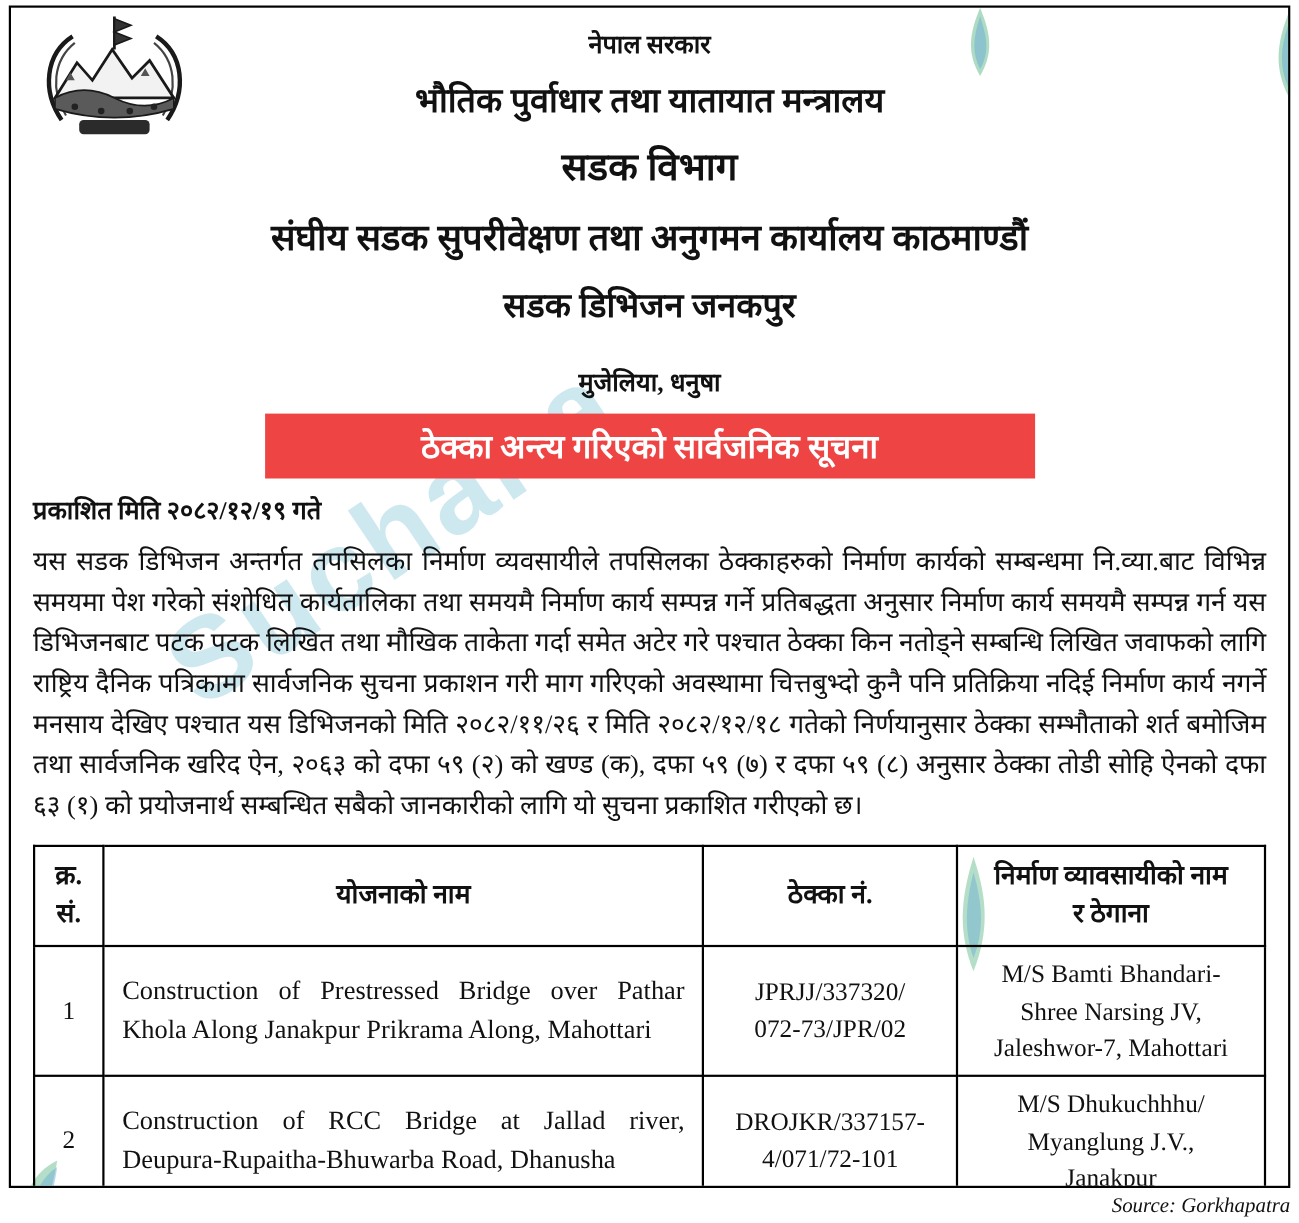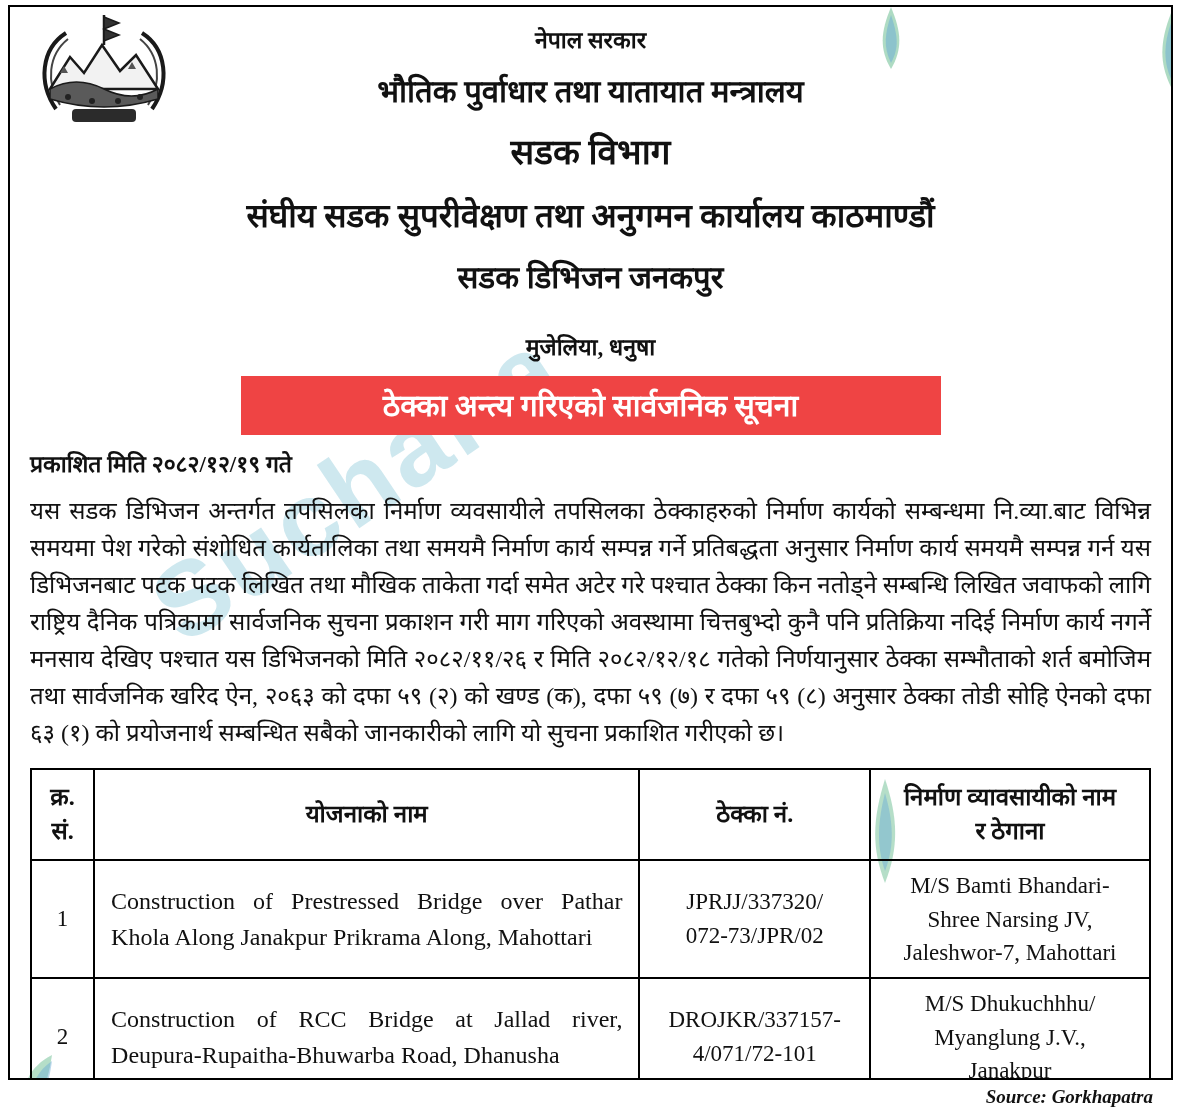--- a/index.html
+++ b/index.html
@@ -112,24 +112,24 @@
     line-height: 1.5;
   }
   td.cell-firm {
     font-size: 23px;
     text-align: center;
     white-space: pre-line;
     line-height: 1.45;
   }
   .source {
     position: absolute;
-    right: 28px; bottom: 4px;
+    right: 8px; bottom: 4px;
     font-size: 19px;
     font-style: italic;
-    font-weight: 700;
+    font-weight: 400;
     color: #111;
   }
 </style>
 </head>
 <body>
 
 <div class="page">
 
   <div class="notice-border">
 

